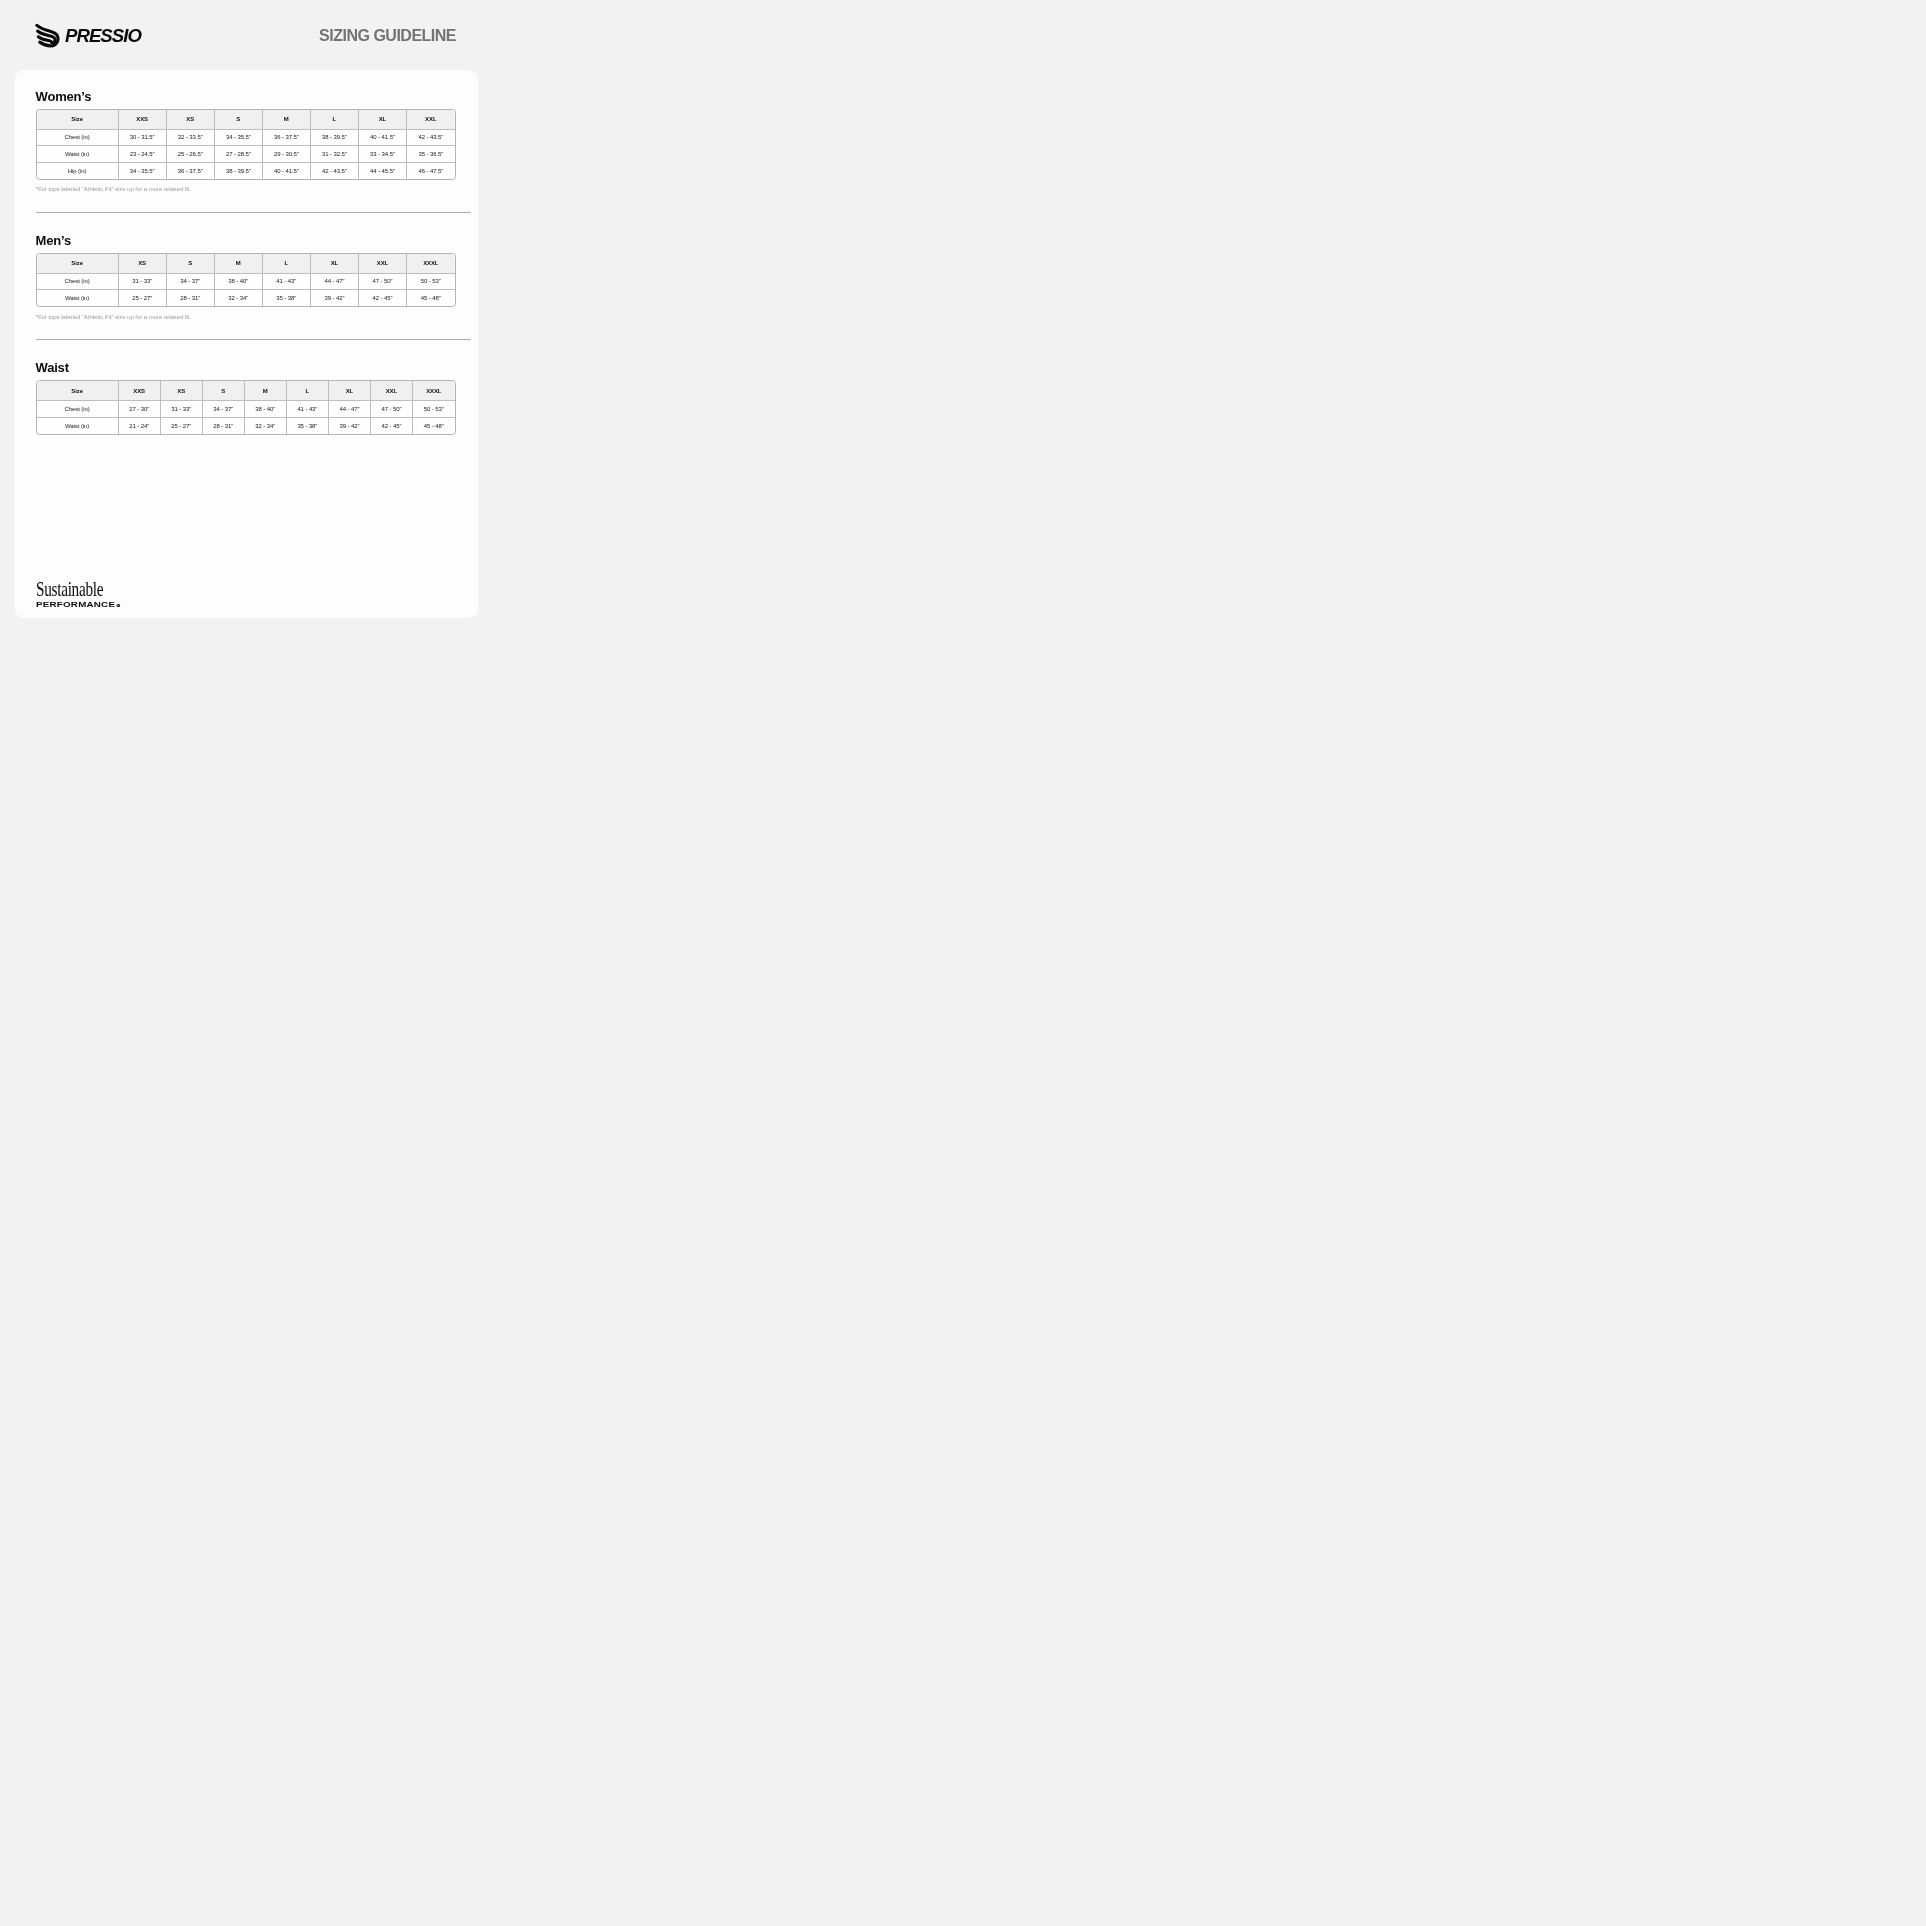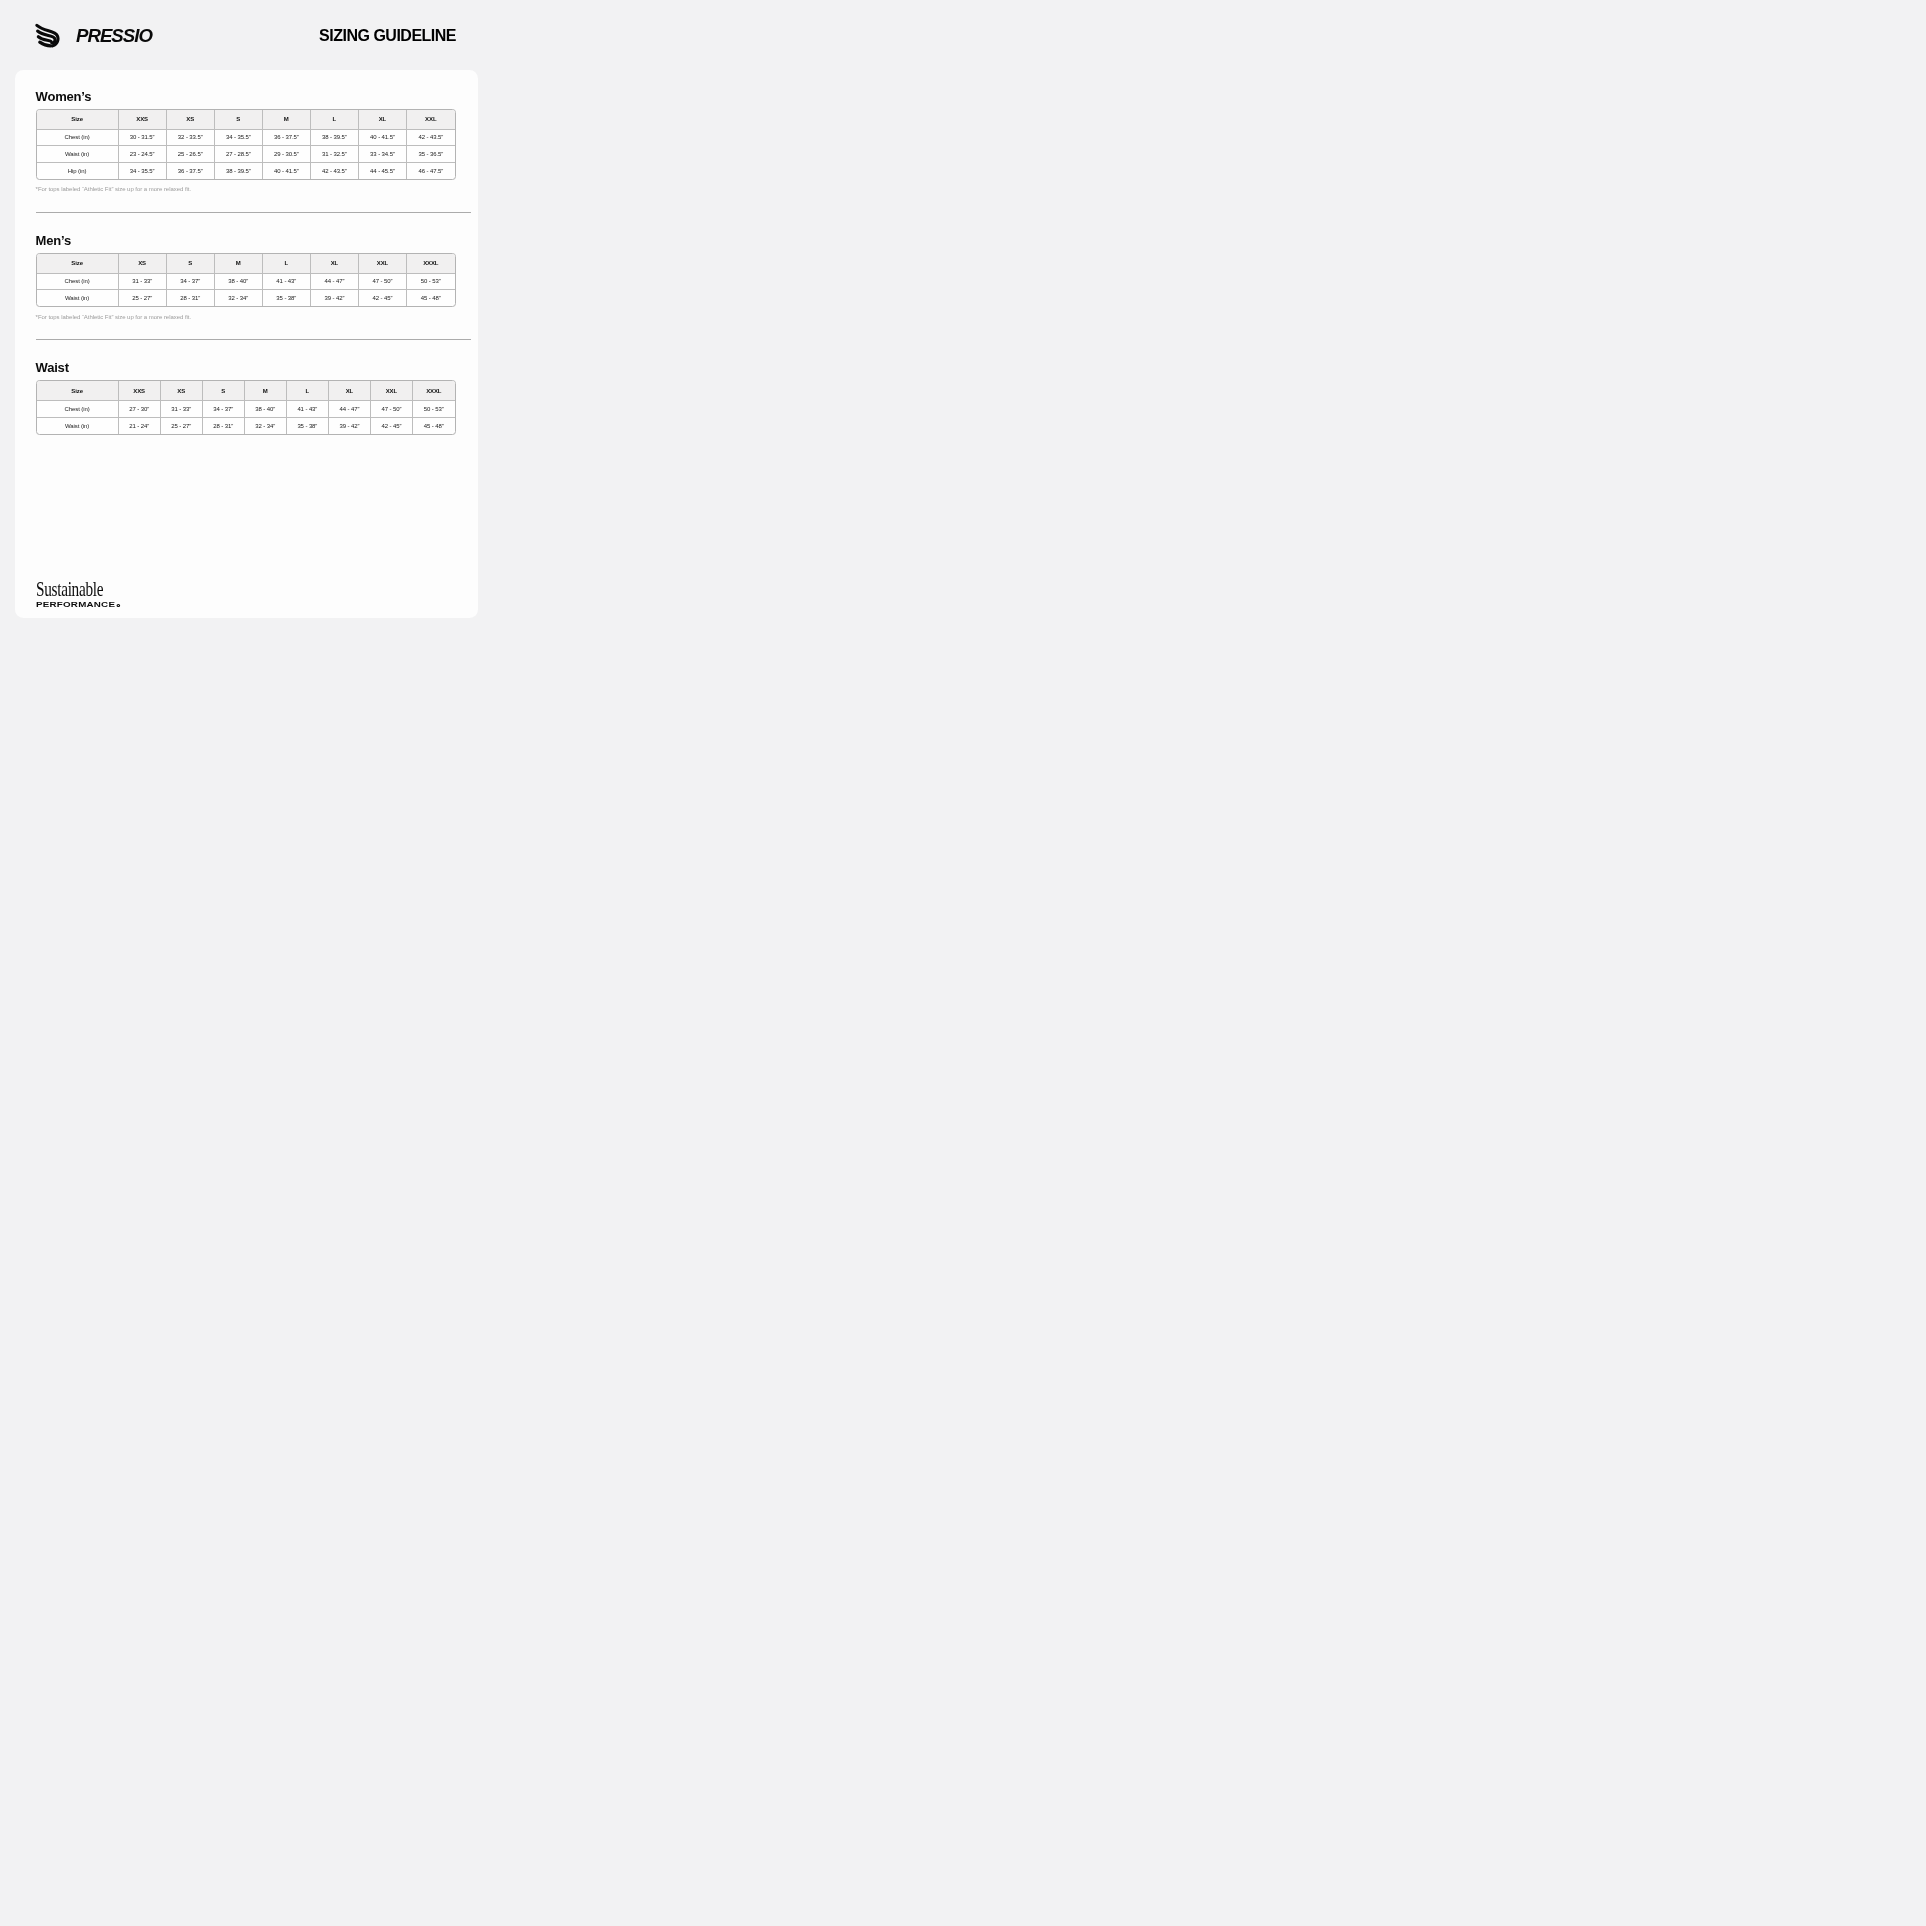--- a/index.html
+++ b/index.html
@@ -7,30 +7,30 @@
   body {
     width:491px; height:636px; position:relative;
     font-family:"Liberation Sans", sans-serif; color:#111;
     -webkit-font-smoothing:antialiased;
   }
   
   .top {
     position:absolute; left:35px; right:35px; top:21.6px; height:28px;
     display:flex; justify-content:space-between; align-items:center;
   }
-  .brand { display:flex; align-items:center; gap:15px;text-align:center; }
+  .brand { display:flex; align-items:center; gap:4px;text-align:center; }
   .brand svg { width:26px; height:25px; display:block; }
   .brand-word {
     font-size:19px; font-weight:700; font-style:italic;
     letter-spacing:-1px; transform:scaleX(0.98); transform-origin:left center;
     display:inline-block; color:#0a0a0a;
   }
   .doc-title {
     font-size:16px; font-weight:700; letter-spacing:-0.5px;
-    transform:scaleX(1.0); color:#000000; white-space:nowrap;
+    transform:scaleX(1.0); color:#737373; white-space:nowrap;
   }
   
   .card {
     position:absolute; left:14.6px; top:70px; width:463px; height:548px;
     background:#fdfdfd; border-radius:8.5px;
   }
   .inner { padding:21px 22px 0 21px; }
   .section-heading {
     font-size:13px; font-weight:700; letter-spacing:-0.2px; color:#0c0c0c;
     line-height:11.6px;

